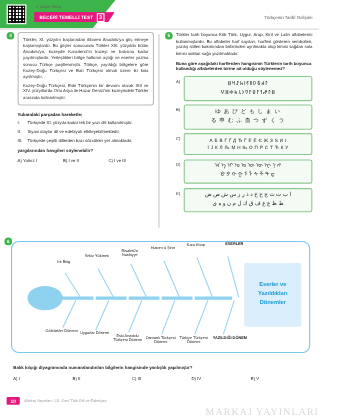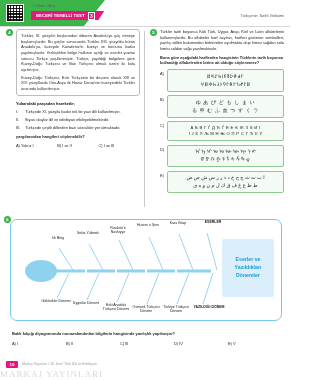--- a/index.html
+++ b/index.html
@@ -128,21 +128,21 @@
   .bq-choices .ch { width: 20%; }
 
   
   .footer { position: absolute; left: 0; top: 361px; width: 290px; height: 19px; }
   .pg {
     position: absolute; left: 6px; top: 0; background: #e6187d; color: #fff;
     font-size: 4.4px; font-weight: bold; padding: 1px 3.5px; border-radius: 1px;
   }
   .fcredit { position: absolute; left: 22px; top: 1px; font-size: 3.5px; color: #9a9a9a; font-style: italic; }
   .wmark {
-    position: absolute; left: 0; top: 8px; width: 290px; text-align: left;
+    position: absolute; left: 0; top: 8px; width: 290px; text-align: right;
     font-family: "Liberation Serif", serif; font-size: 9px; color: #d9d9d9; letter-spacing: 1px;
   }
 </style>
 </head>
 <body>
 
 <div class="header">
   <div class="hdr-green"></div>
   <div class="qr"></div>
   <div class="hdr-unit">I. Ünite: Giriş</div>

